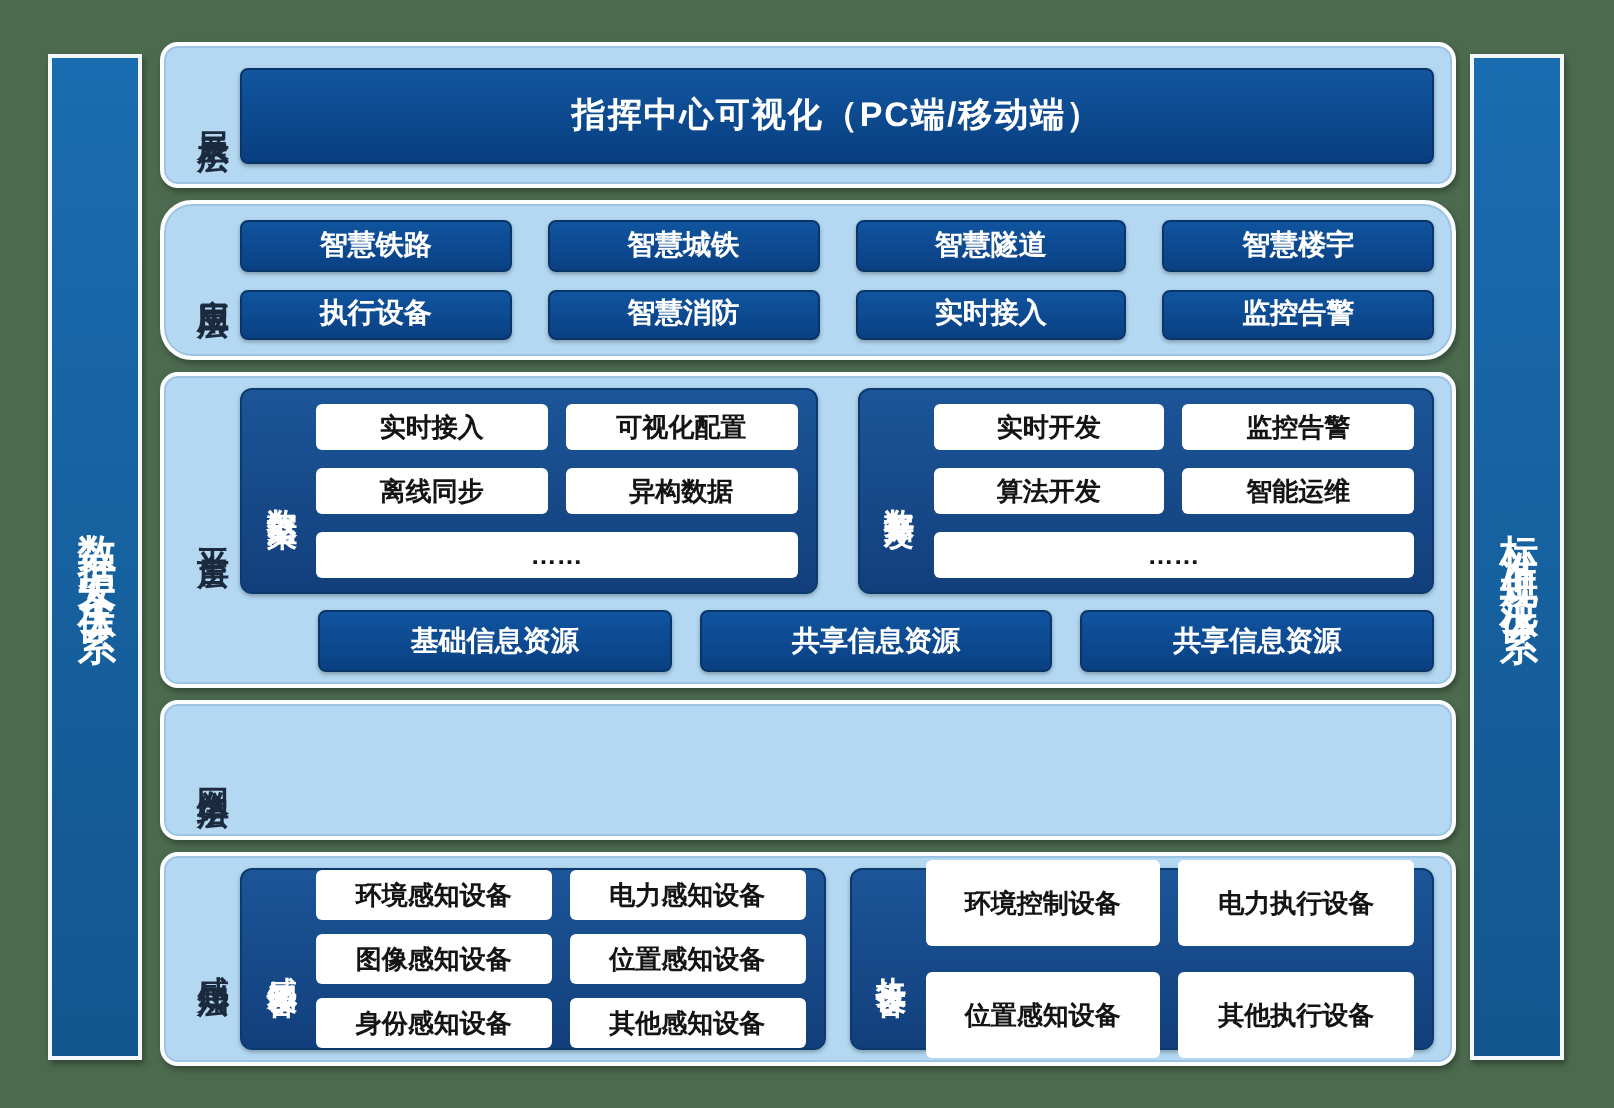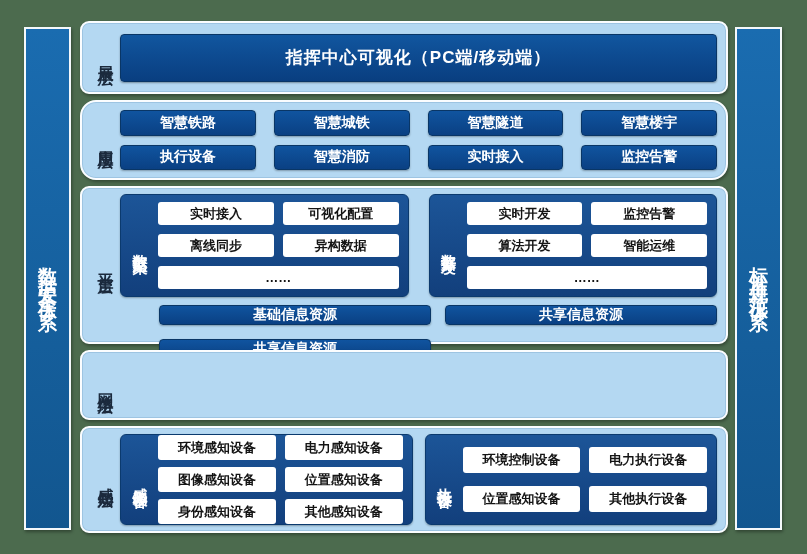--- a/index.html
+++ b/index.html
@@ -94,37 +94,37 @@
   .group-grid{flex:1;display:grid;grid-template-columns:1fr 1fr;gap:9px;}
   .wbox{
     background:#ffffff;border-radius:3px;height:23px;
     color:#141414;font-weight:bold;font-size:13px;
     display:flex;align-items:center;justify-content:center;
     white-space:nowrap;
   }
   .wbox.span2{grid-column:1/3;}
   .res-row{
     margin-top:8px;height:32px;
-    display:grid;grid-template-columns:1fr 1fr;gap:14px;padding-left:39px;
+    display:grid;grid-template-columns:1fr 1fr 1fr;gap:14px;padding-left:39px;
   }
 
   
   .net-grid{
     flex:1;align-self:stretch;
     display:grid;grid-template-columns:repeat(5,1fr);gap:13px;
     padding:1px 0;
   }
   .net-grid .btn{font-size:15px;}
 
   
   .dev-row{flex:1;align-self:stretch;display:flex;gap:12px;}
   .group.sense .group-grid{gap:7px 9px;}
   .group.sense .wbox{height:25px;}
   .group.exec .group-grid{grid-template-rows:1fr 1fr;gap:13px 9px;}
-  .group.exec .wbox{height:26px;}
+  .group.exec .wbox{height:43px;}
 </style>
 </head>
 <body>
 
 <div class="stage">
 
   <div class="pillar left">
     <span class="v-text">数据安全体系</span>
   </div>
 

